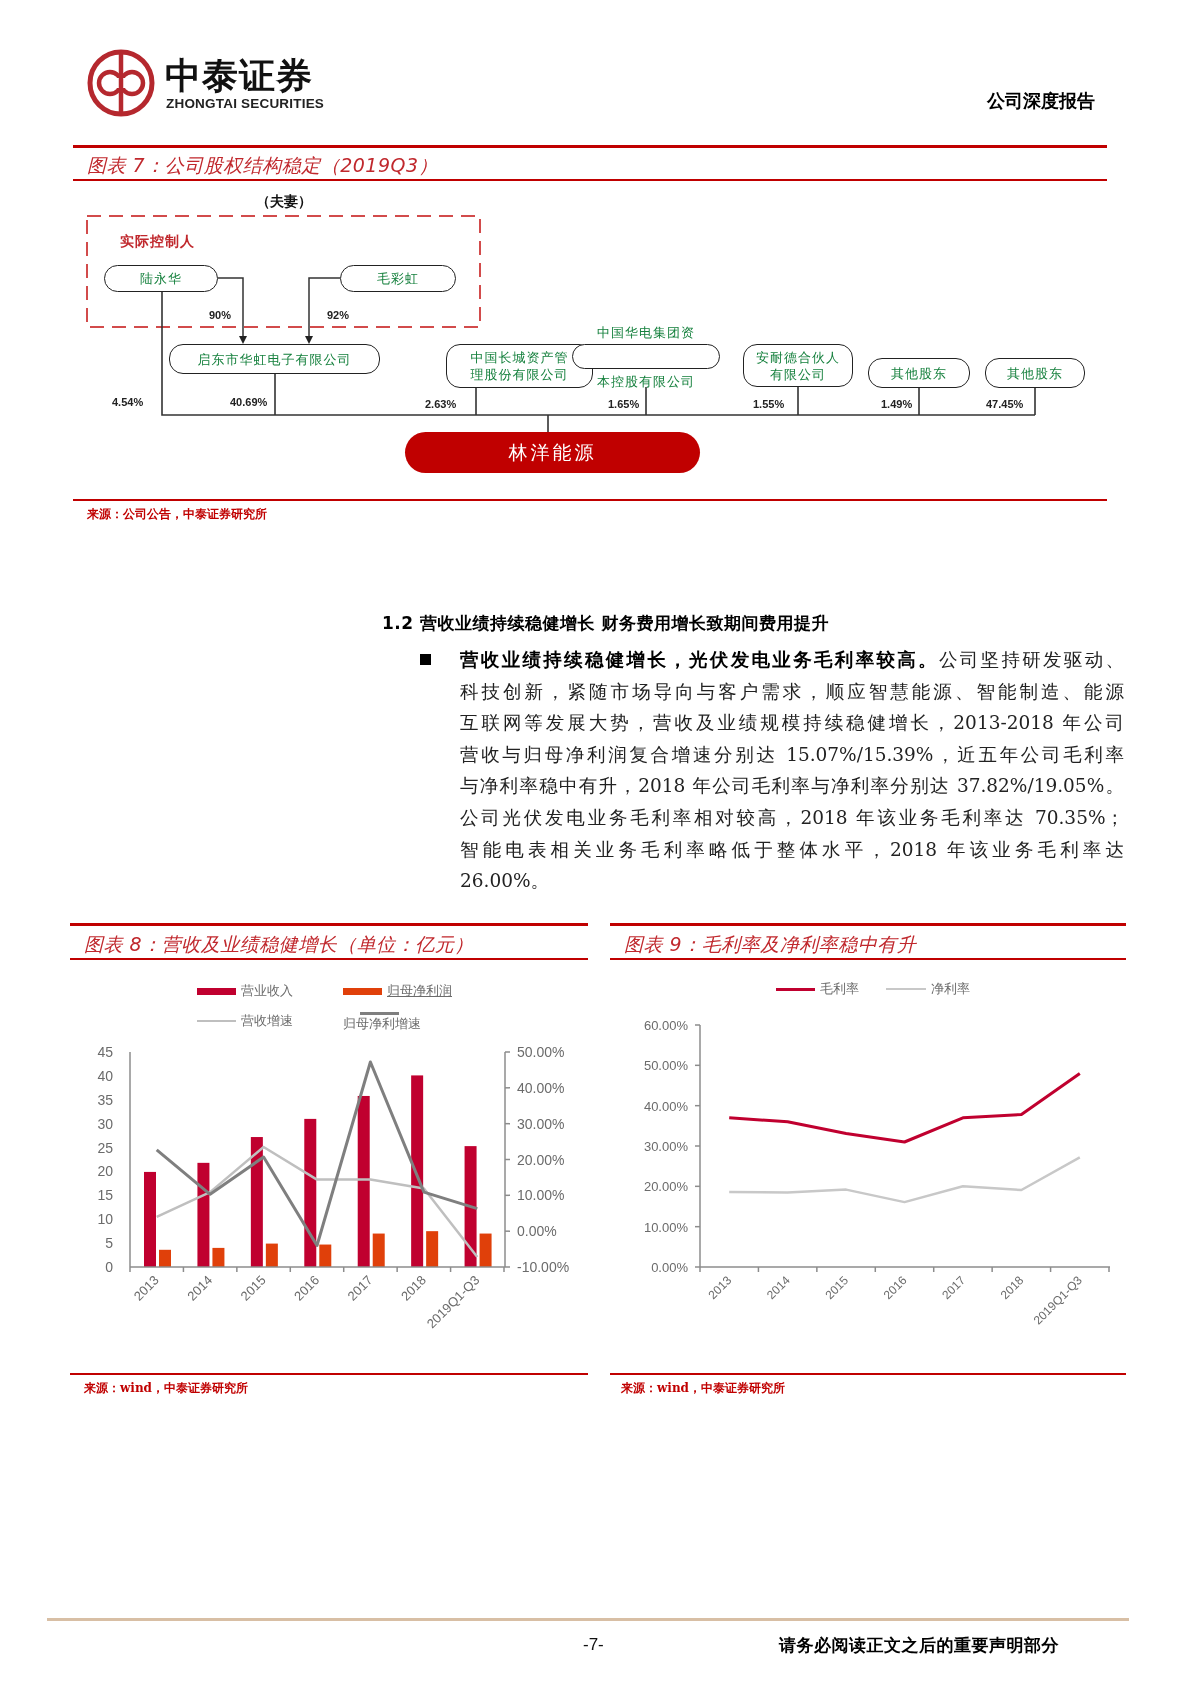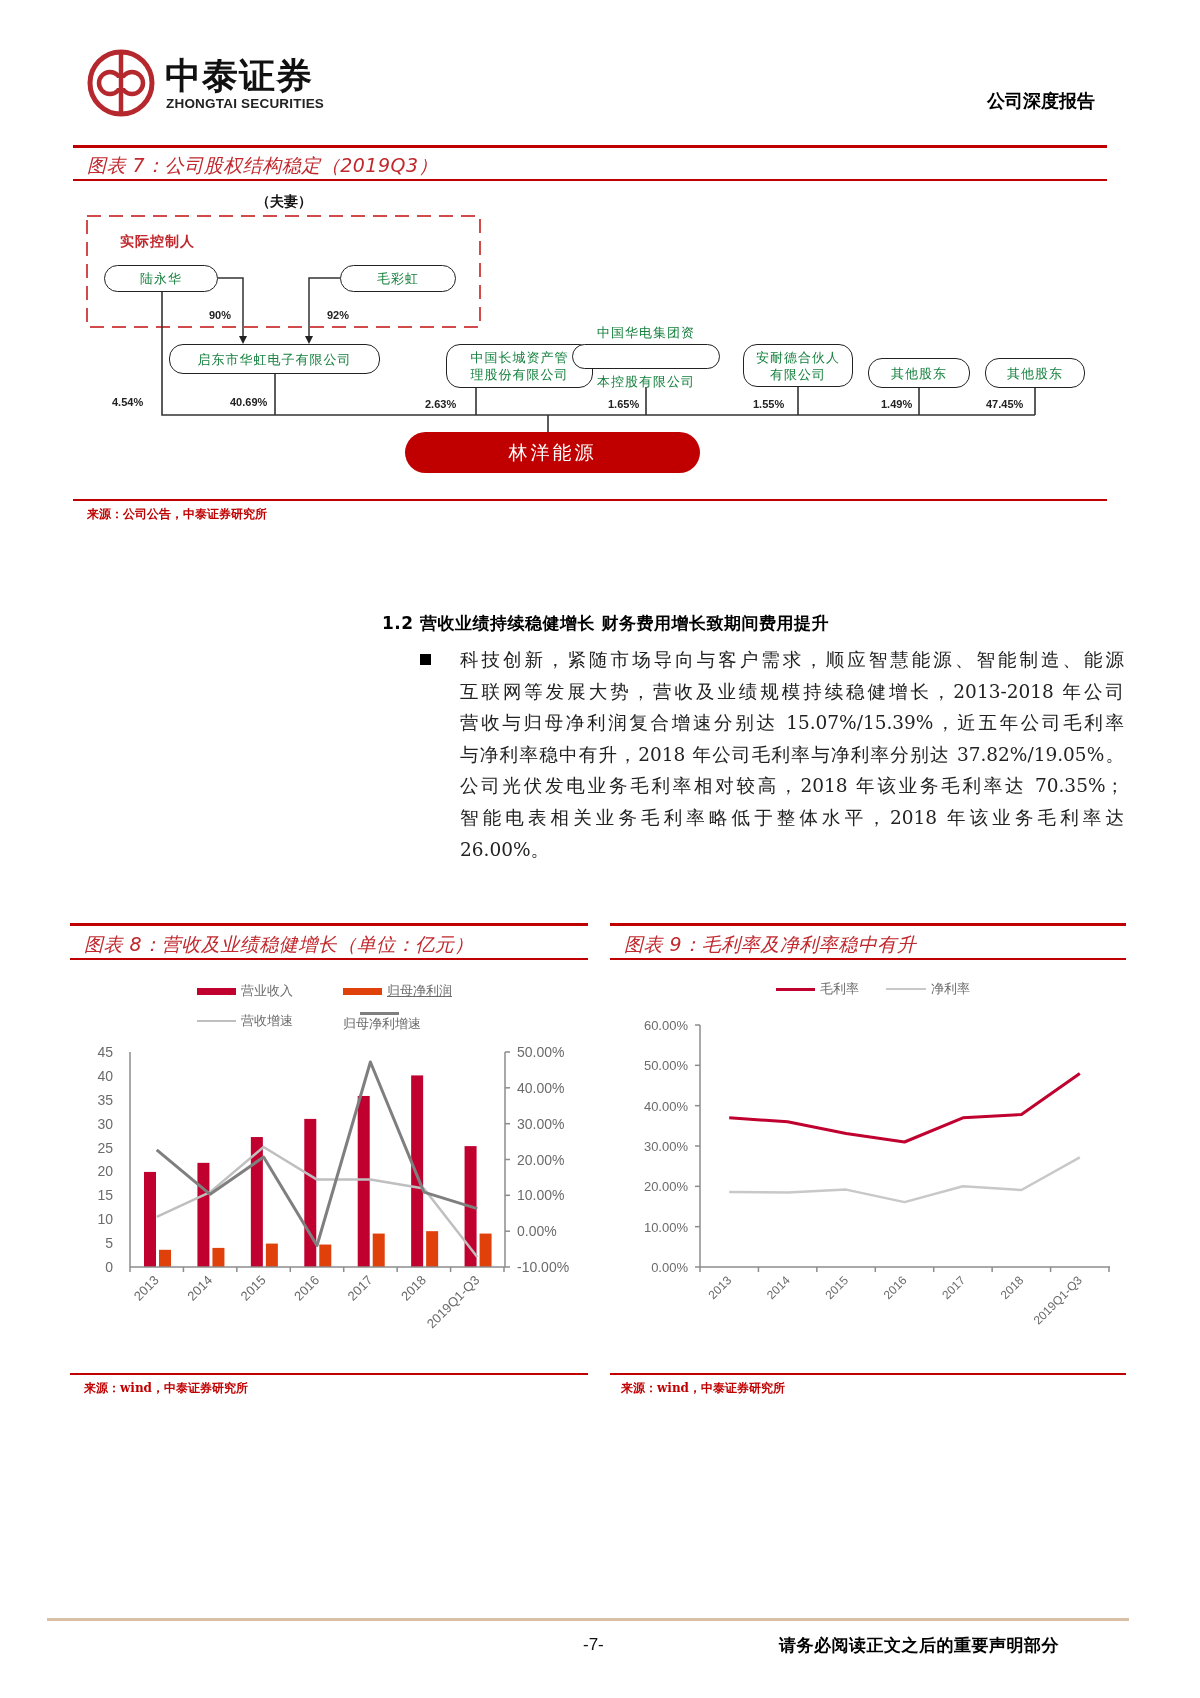--- a/index.html
+++ b/index.html
@@ -108,20 +108,21 @@
   <span>林洋能源</span>
 </div>
 
 <div class="rule" style="left:73px;top:499px;width:1034px;height:2px;"></div>
 <div class="abs source" style="left:87px;top:506px;">来源：公司公告，中泰证券研究所</div>
 
 <div class="abs section-heading" style="left:382px;top:592px;">1.2 营收业绩持续稳健增长 财务费用增长致期间费用提升</div>
 
 <div class="bullet-square"></div>
 <div class="para">
+  <div class="line"><span class="lead">营收业绩持续稳健增长，光伏发电业务毛利率较高。</span><span>公司坚持研发驱动、</span></div>
   <div class="line">科技创新，紧随市场导向与客户需求，顺应智慧能源、智能制造、能源</div>
   <div class="line">互联网等发展大势，营收及业绩规模持续稳健增长，2013-2018 年公司</div>
   <div class="line">营收与归母净利润复合增速分别达 15.07%/15.39%，近五年公司毛利率</div>
   <div class="line">与净利率稳中有升，2018 年公司毛利率与净利率分别达 37.82%/19.05%。</div>
   <div class="line">公司光伏发电业务毛利率相对较高，2018 年该业务毛利率达 70.35%；</div>
   <div class="line">智能电表相关业务毛利率略低于整体水平，2018 年该业务毛利率达</div>
   <div class="line last">26.00%。</div>
 </div>
 
 <div class="rule" style="left:70px;top:923px;width:518px;height:3px;"></div>

